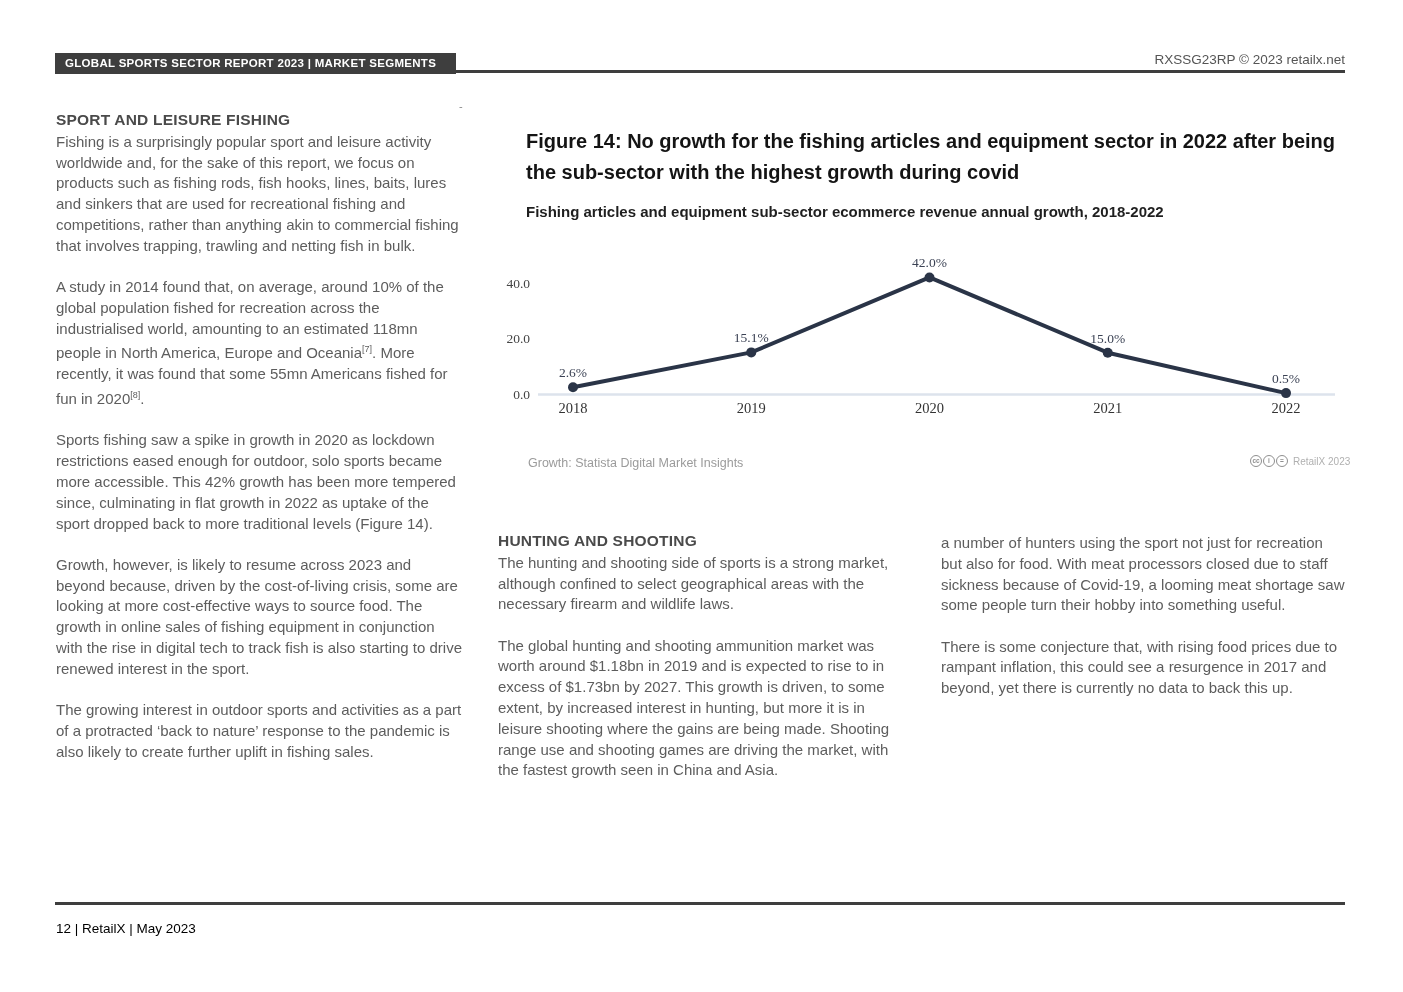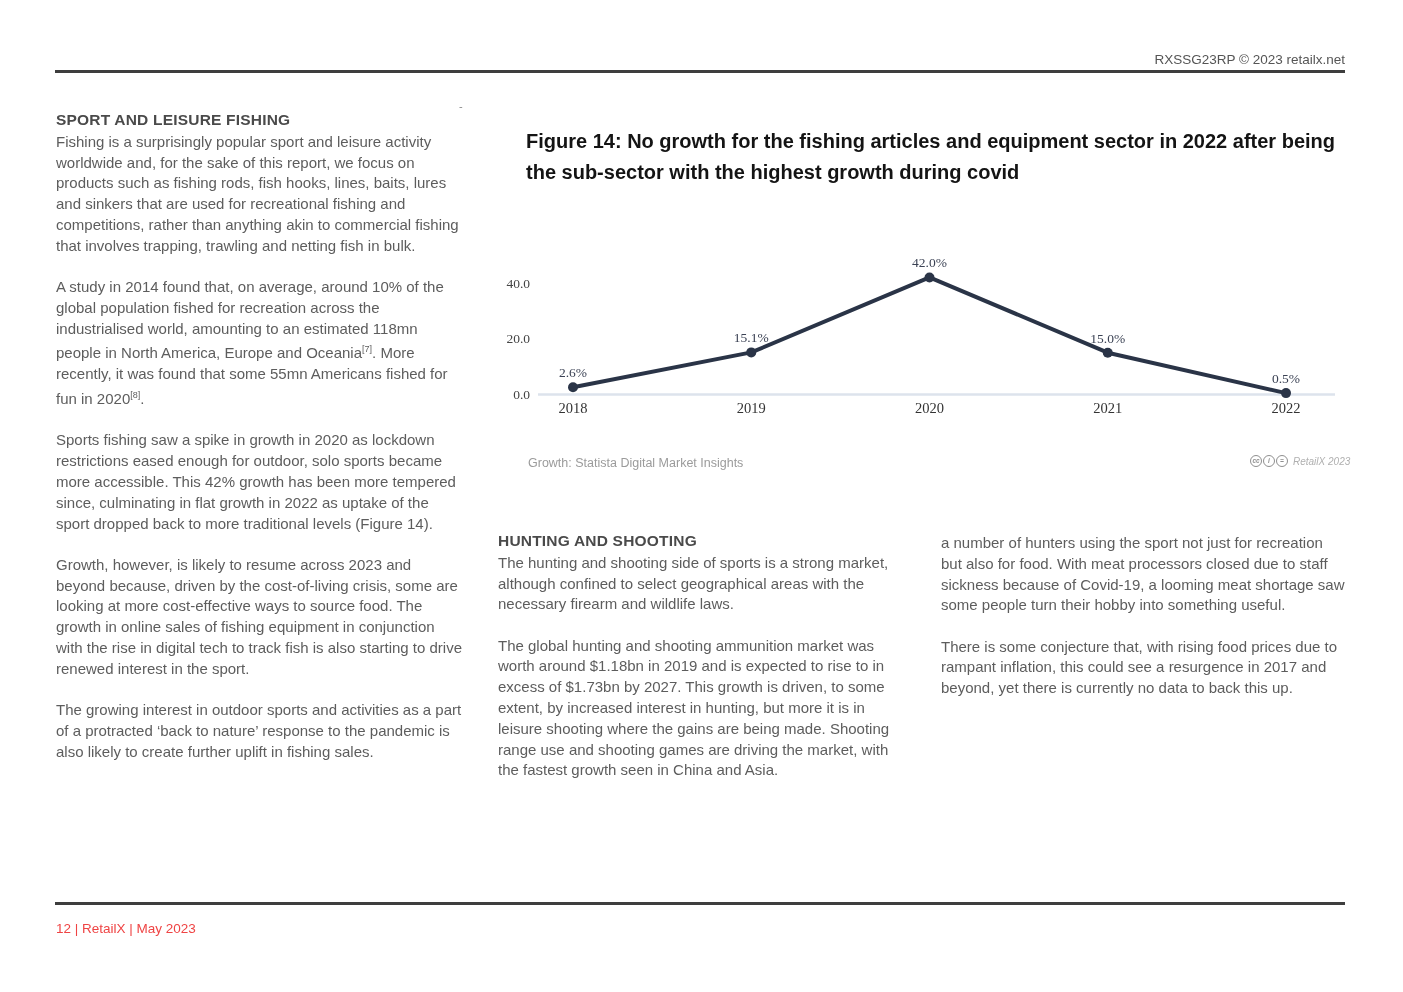--- a/index.html
+++ b/index.html
@@ -18,49 +18,51 @@
   .right-col{left:941px;top:533px;width:406px;}
   sup{font-size:9px;}
 
   .fig-title{position:absolute;left:526px;top:126px;width:832px;font-size:20px;line-height:30.5px;font-weight:bold;color:#141414;}
   .fig-subtitle{position:absolute;left:526px;top:203px;width:780px;font-size:15px;font-weight:600;color:#1f1f1f;}
   .chart-svg{position:absolute;left:490px;top:248px;}
   .chart-tick{font:13.5px "Liberation Serif",serif;fill:#454545;}
   .chart-year{font:14.5px "Liberation Serif",serif;fill:#333333;}
   .chart-dlabel{font:13.5px "Liberation Serif",serif;fill:#3b4254;}
   .source-line{position:absolute;left:528px;top:456px;font-size:12.5px;color:#9b9b9b;}
-  .credit{position:absolute;left:1250px;top:455px;width:140px;display:flex;align-items:center;font-style:italic;}
+  .credit{position:absolute;left:1250px;top:455px;width:140px;display:flex;align-items:center;}
   .cc-circle{width:10px;height:10px;border:1.2px solid #8f8f8f;border-radius:50%;color:#8f8f8f;
     font-size:6.5px;line-height:10px;text-align:center;font-weight:bold;margin-right:1px;flex:0 0 auto;}
   .credit-text{margin-left:4px;font-size:10px;color:#b0b0b0;white-space:nowrap;}
   .stray{position:absolute;left:459px;top:100px;color:#888888;font-size:11px;}
 
   .footer-rule{position:absolute;left:55px;top:902px;width:1290px;height:3px;background:#3e3e3e;}
-  .footer-text{position:absolute;left:56px;top:921px;font-size:13.5px;color:#ef4444;}
+  .footer-text{position:absolute;left:56px;top:921px;font-size:13.5px;color:#000000;}
 </style>
 </head>
 <body>
 
 <div class="page">
 
+  <div class="header-bar">GLOBAL SPORTS SECTOR REPORT 2023 | MARKET SEGMENTS</div>
   <div class="header-rule"></div>
   <div class="header-code">RXSSG23RP © 2023 retailx.net</div>
 
   <div class="col left-col">
     <div class="col-heading">SPORT AND LEISURE FISHING</div>
     <p>Fishing is a surprisingly popular sport and leisure activity worldwide and, for the sake of this report, we focus on products such as fishing rods, fish hooks, lines, baits, lures and sinkers that are used for recreational fishing and competitions, rather than anything akin to commercial fishing that involves trapping, trawling and netting fish in bulk.</p>
     <p><span>A study in 2014 found that, on average, around 10% of the global population fished for recreation across the industrialised world, amounting to an estimated 118mn people in North America, Europe and Oceania</span><sup>[7]</sup><span>. More recently, it was found that some 55mn Americans fished for fun in 2020</span><sup>[8]</sup><span>.</span></p>
     <p>Sports fishing saw a spike in growth in 2020 as lockdown restrictions eased enough for outdoor, solo sports became more accessible. This 42% growth has been more tempered since, culminating in flat growth in 2022 as uptake of the sport dropped back to more traditional levels (Figure 14).</p>
     <p>Growth, however, is likely to resume across 2023 and beyond because, driven by the cost-of-living crisis, some are looking at more cost-effective ways to source food. The growth in online sales of fishing equipment in conjunction with the rise in digital tech to track fish is also starting to drive renewed interest in the sport.</p>
     <p>The growing interest in outdoor sports and activities as a part of a protracted ‘back to nature’ response to the pandemic is also likely to create further uplift in fishing sales.</p>
   </div>
 
   <div class="stray">-</div>
 
   <div class="fig-title">Figure 14: No growth for the fishing articles and equipment sector in 2022 after being the sub-sector with the highest growth during covid</div>
+  <div class="fig-subtitle">Fishing articles and equipment sub-sector ecommerce revenue annual growth, 2018-2022</div>
 
   <svg id="chart-svg" class="chart-svg" width="860" height="178">
       <line x1="48" x2="845" y1="146.5" y2="146.5" stroke="#dde3ec" stroke-width="2.5"></line>
       <text x="40" y="151" text-anchor="end" class="chart-tick">0.0</text>
       <text x="40" y="95.25" text-anchor="end" class="chart-tick">20.0</text>
       <text x="40" y="39.5" text-anchor="end" class="chart-tick">40.0</text>
       <polyline points="83,139.2525 261.25,104.40875 439.5,29.424999999999997 617.75,104.6875 796,145.10625" fill="none" stroke="#2a3447" stroke-width="4" stroke-linejoin="round" stroke-linecap="round"></polyline>
       <circle cx="83" cy="139.2525" r="5" fill="#2a3447"></circle>
       <text x="83" y="129.2525" text-anchor="middle" class="chart-dlabel">2.6%</text>
       <text x="83" y="165" text-anchor="middle" class="chart-year">2018</text>

